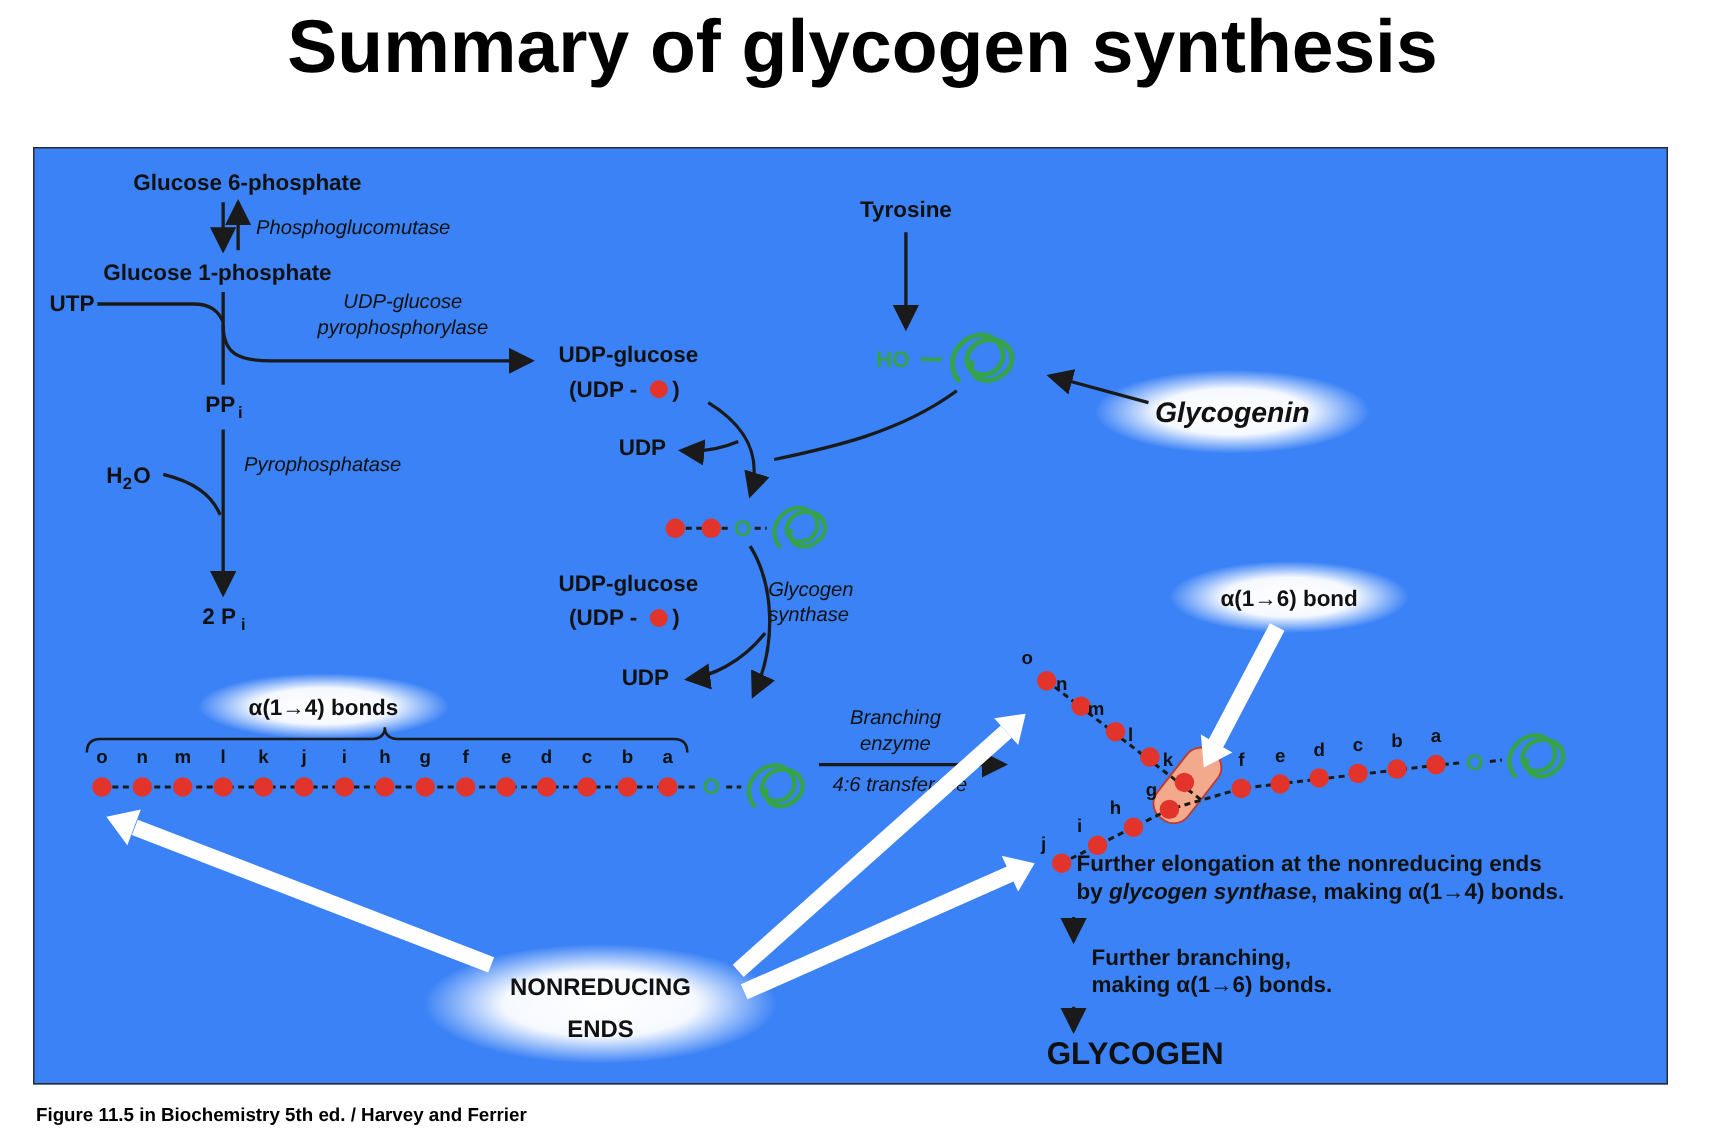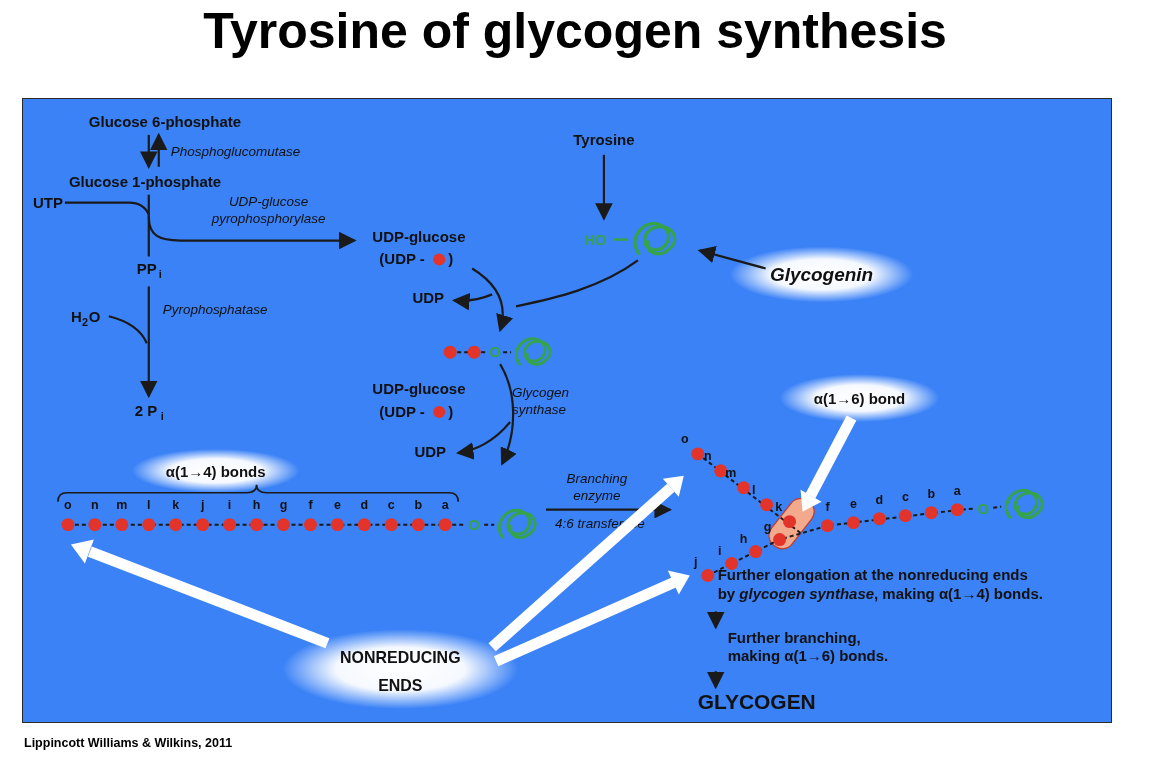--- a/index.html
+++ b/index.html
@@ -37,21 +37,21 @@
   .gline{stroke:#35a34a;stroke-width:2.5;fill:none;}
   .dot{fill:#e2342b;}
   .coil{stroke:#35a34a;fill:none;}
   .shaft{stroke:#ffffff;stroke-width:11;fill:none;stroke-linecap:butt;}
   .whead{fill:#ffffff;}
   .brace{stroke:#1a1a1a;stroke-width:1.7;fill:none;}
 </style>
 </head>
 <body>
 
-<h1 class="title">Tyrosine of glycogen synthesis</h1>
+<h1 class="title">Summary of glycogen synthesis</h1>
 
 <div class="panel">
 <svg viewBox="0 0 1090 625" preserveAspectRatio="none" xmlns="http://www.w3.org/2000/svg" xmlns:xlink="http://www.w3.org/1999/xlink">
   <defs>
     <marker id="ah" markerWidth="8" markerHeight="8" refX="7" refY="4" orient="auto">
       <path d="M0,0 L8,4 L0,8 Z" fill="#1a1a1a"></path>
     </marker>
     <radialGradient id="glow" cx="50%" cy="50%" r="50%">
       <stop offset="0%" stop-color="#ffffff" stop-opacity="1"></stop>
       <stop offset="55%" stop-color="#ffffff" stop-opacity="0.95"></stop>
@@ -236,14 +236,14 @@
     <line class="flow" x1="694" y1="514" x2="694" y2="530" marker-end="url(#ah)"></line>
     <text class="b15" x="706" y="546">Further branching,</text>
     <text class="b15" x="706" y="564">making α(1→6) bonds.</text>
     <line class="flow" x1="694" y1="574" x2="694" y2="590" marker-end="url(#ah)"></line>
     <text class="glyc" x="676" y="612">GLYCOGEN</text>
   </g>
 </svg>
 </div>
 
 <div class="caption">
-  <div>Lippincott Williams &amp; Wilkins, 2011</div>
+  <div>Figure 11.5 in Biochemistry 5th ed. / Harvey and Ferrier</div>
 </div>
 
 </body></html>

